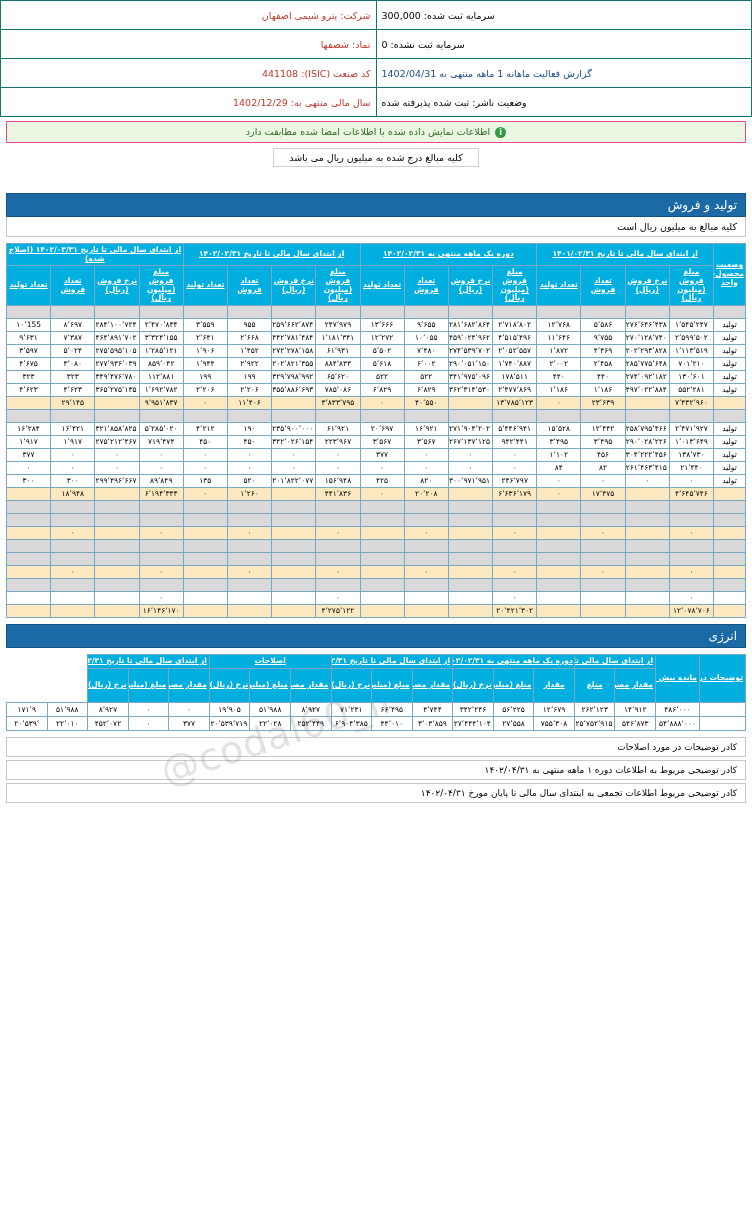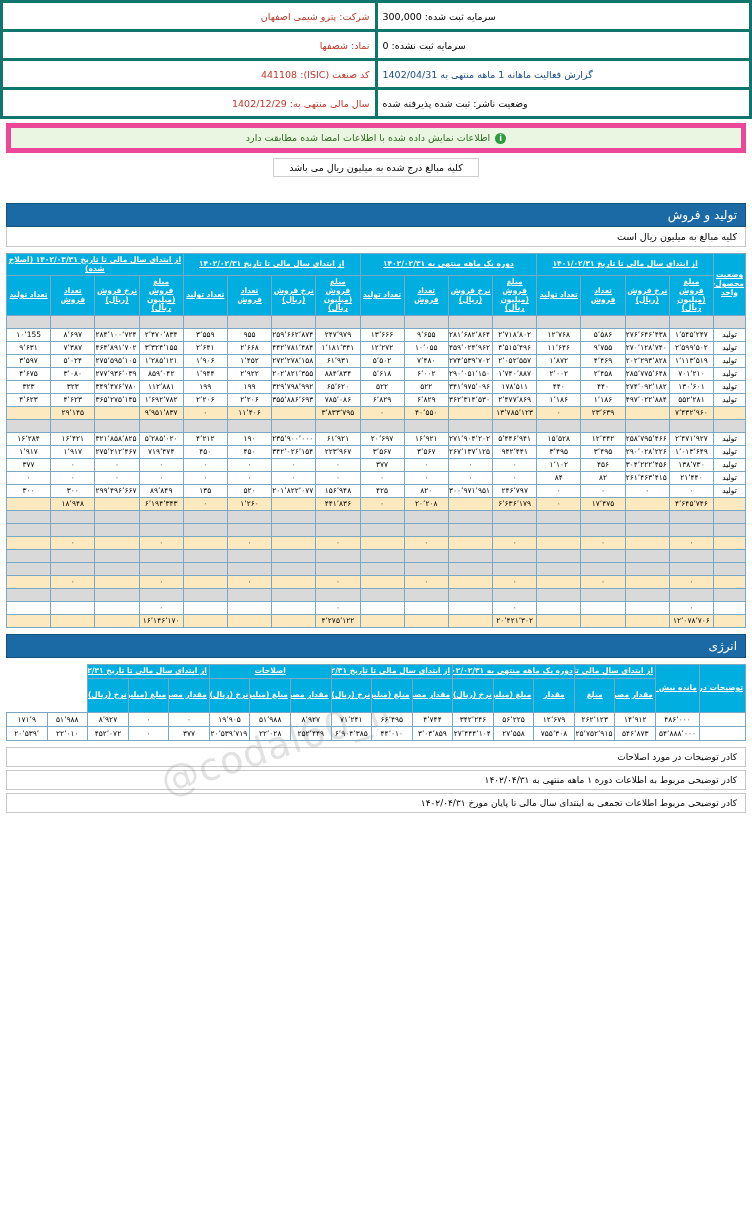--- a/index.html
+++ b/index.html
@@ -15,36 +15,36 @@
   }
   .page { width: 752px; position: relative; }
 
   
   .hdr {
     width: 100%;
     border-collapse: collapse;
     margin: 0;
   }
   .hdr td {
-    border: 3px solid #0f766e;
+    border: 1px solid #0f766e;
     padding: 0 5px;
     font-size: 9.5px;
     height: 29px;
     background: #fff;
     white-space: nowrap;
   }
   .hdr td.lbl { color: #c0392b; }
   .hdr td.val { color: #000; }
   .hdr .red { color: #c0392b; }
   .hdr .blue { color: #1a4c8b; }
 
   
   .notice {
     margin: 4px 6px 0 6px;
-    border: 5px solid #ec4899;
+    border: 1px solid #ec4899;
     background: #eaf6e2;
     color: #2f6b1f;
     font-size: 9.5px;
     padding: 4px 6px;
     text-align: center;
     position: relative;
   }
   .notice .i {
     display: inline-block;
     width: 11px; height: 11px;

